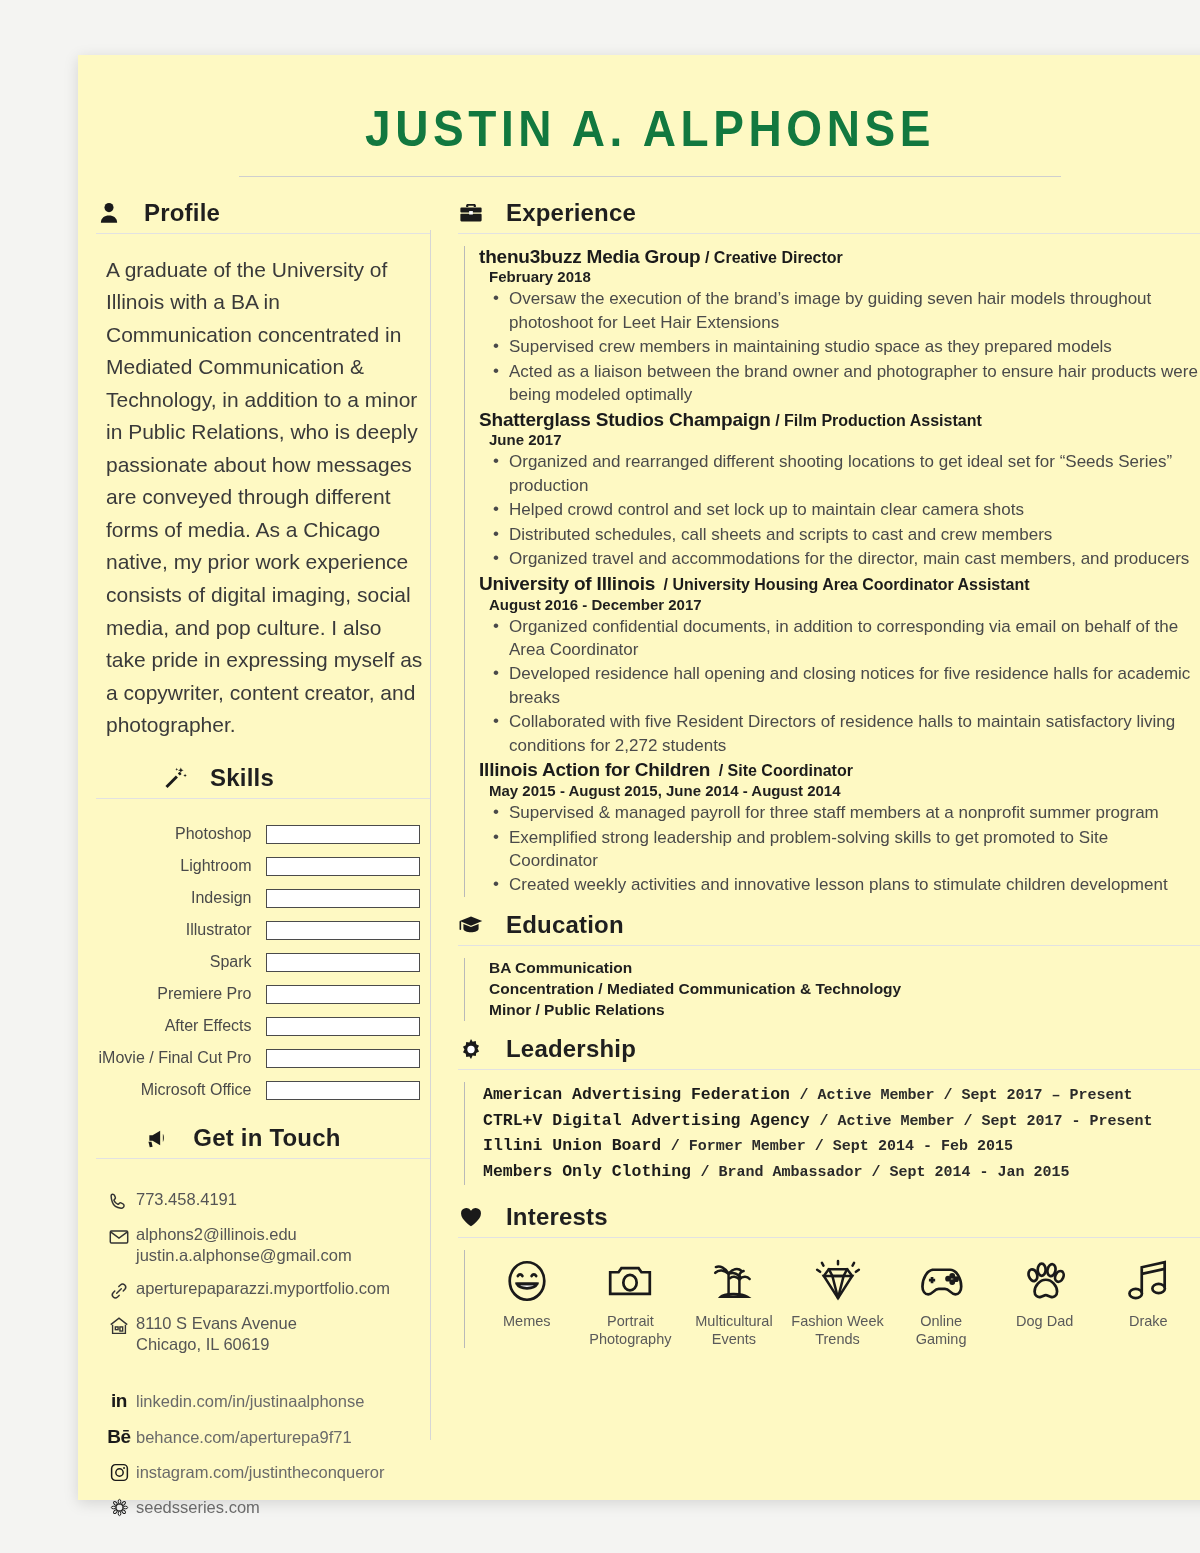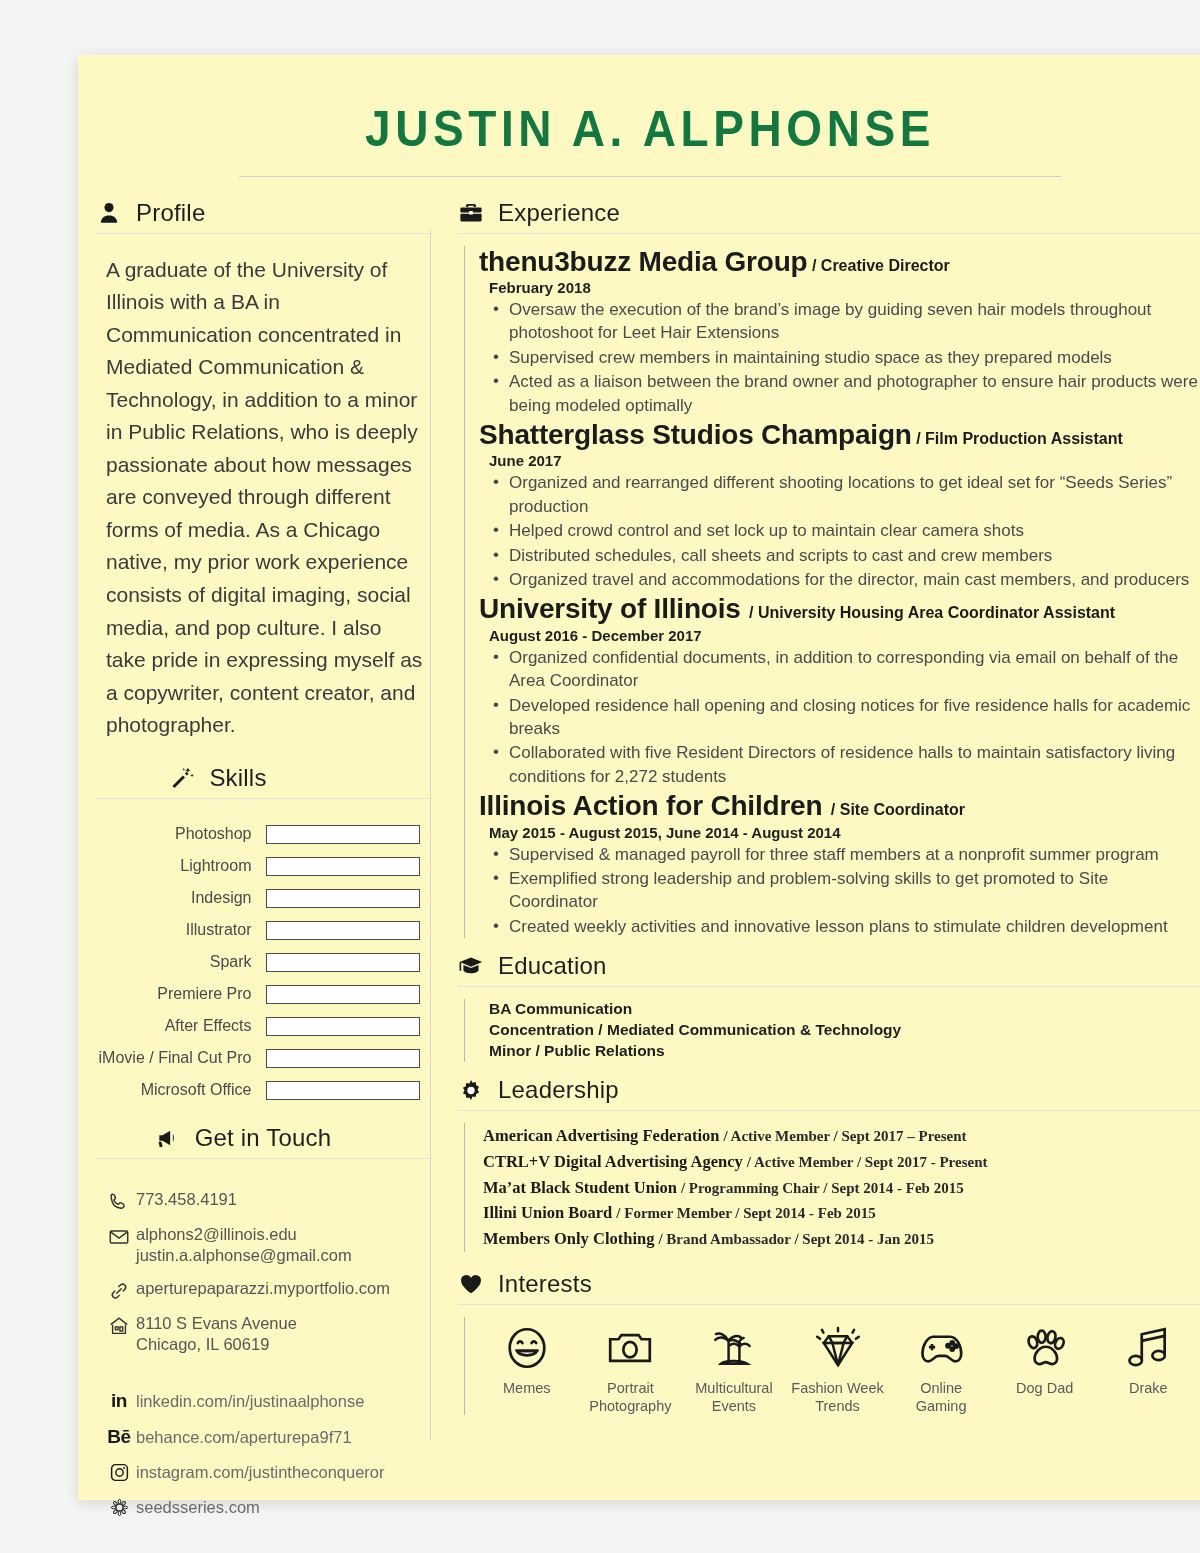--- a/index.html
+++ b/index.html
@@ -55,21 +55,21 @@
 
   
   .sec-head {
     display: flex;
     align-items: center;
     gap: 14px;
     padding-bottom: 6px;
   }
   .sec-head .ico { width: 26px; height: 26px; display:flex; align-items:center; justify-content:center; color:#1a1a1a; }
   .sec-head .ico svg { width: 100%; height: 100%; fill: #1a1a1a; }
-  .sec-title { font-size: 24px; color: #1f1f1f; font-weight: 400; letter-spacing: .2px; }
+  .sec-title { font-size: 24px; color: #1f1f1f; font-weight: 700; letter-spacing: .2px; margin-left: 8px; }
   .sec-rule { height: 1px; background: #e2e2e2; margin-bottom: 12px; }
 
   
   .profile-text {
     font-size: 21px;
     line-height: 1.55;
     color: #3a3a3a;
     padding: 8px 6px 0 10px;
   }
 
@@ -101,21 +101,21 @@
   .s-ico svg { width: 21px; height: 21px; }
   .s-ico .glyph { font-size: 19px; font-weight: bold; color: #1a1a1a; letter-spacing: -0.5px;}
   .s-txt { font-size: 16.5px; color: #6a6a6a; white-space: nowrap; }
 
   
   .entries { border-left: 1.4px solid #b9b9b9; margin-left: 6px; padding-left: 14px; }
   .entry { margin-bottom: 2px; }
   .entry-head { line-height: 1.15; margin-bottom: 1px; }
   .org {
     font-family: "Liberation Sans Narrow", "Liberation Sans", sans-serif;
-    font-size: 28px; font-weight: bold; color: #1b1b1b;
+    font-size: 19px; font-weight: bold; color: #1b1b1b;
     letter-spacing: -0.2px;
   }
   .role {
     font-family: "Liberation Sans Narrow", "Liberation Sans", sans-serif;
     font-size: 16px; font-weight: bold; color: #1b1b1b;
   }
   .dates {
     font-family: "Liberation Sans Narrow", "Liberation Sans", sans-serif;
     font-size: 15px; font-weight: bold; color: #1f1f1f;
     padding-left: 10px; margin-bottom: 2px;
@@ -133,21 +133,21 @@
 
   
   .edu-sub {
     font-family: "Liberation Sans Narrow", "Liberation Sans", sans-serif;
     font-size: 15.5px; font-weight: bold; color: #1f1f1f;
     padding-left: 10px; line-height: 1.35;
   }
 
   
   .lead-row {
-    font-family: Liberation Serif, serif;
+    font-family: Liberation Mono, monospace;
     line-height: 1.55; padding-left: 4px;
   }
   .lead-org { font-size: 16.5px; font-weight: bold; color: #1b1b1b; }
   .lead-meta { font-size: 15px; font-weight: bold; color: #2a2a2a; }
 
   
   .interests-wrap { display: flex; border-left: 1.4px solid #b9b9b9; margin-left: 6px; padding-left: 10px; margin-top: 4px; }
   .int { flex: 1; display: flex; flex-direction: column; align-items: center; }
   .int-ico { height: 62px; display: flex; align-items: center; justify-content: center; }
   .int-ico svg { width: 50px; height: 50px; }
@@ -446,24 +446,20 @@
       <div class="entries">
         <div class="lead-row">
           <span class="lead-org">American Advertising Federation</span>
           <span class="lead-meta">/ Active Member  /  Sept 2017 – Present</span>
         </div>
         <div class="lead-row">
           <span class="lead-org">CTRL+V Digital Advertising Agency</span>
           <span class="lead-meta">/ Active Member  /  Sept 2017 - Present</span>
         </div>
         <div class="lead-row">
-          <span class="lead-org">Ma’at Black Student Union</span>
-          <span class="lead-meta">/ Programming Chair /  Sept 2014 - Feb 2015</span>
-        </div>
-        <div class="lead-row">
           <span class="lead-org">Illini Union Board</span>
           <span class="lead-meta">/ Former Member /  Sept 2014 - Feb 2015</span>
         </div>
         <div class="lead-row">
           <span class="lead-org">Members Only Clothing</span>
           <span class="lead-meta">/ Brand Ambassador /  Sept 2014 - Jan 2015</span>
         </div>
       </div>
 
       <div class="sec-head" style="margin-top:18px;">

